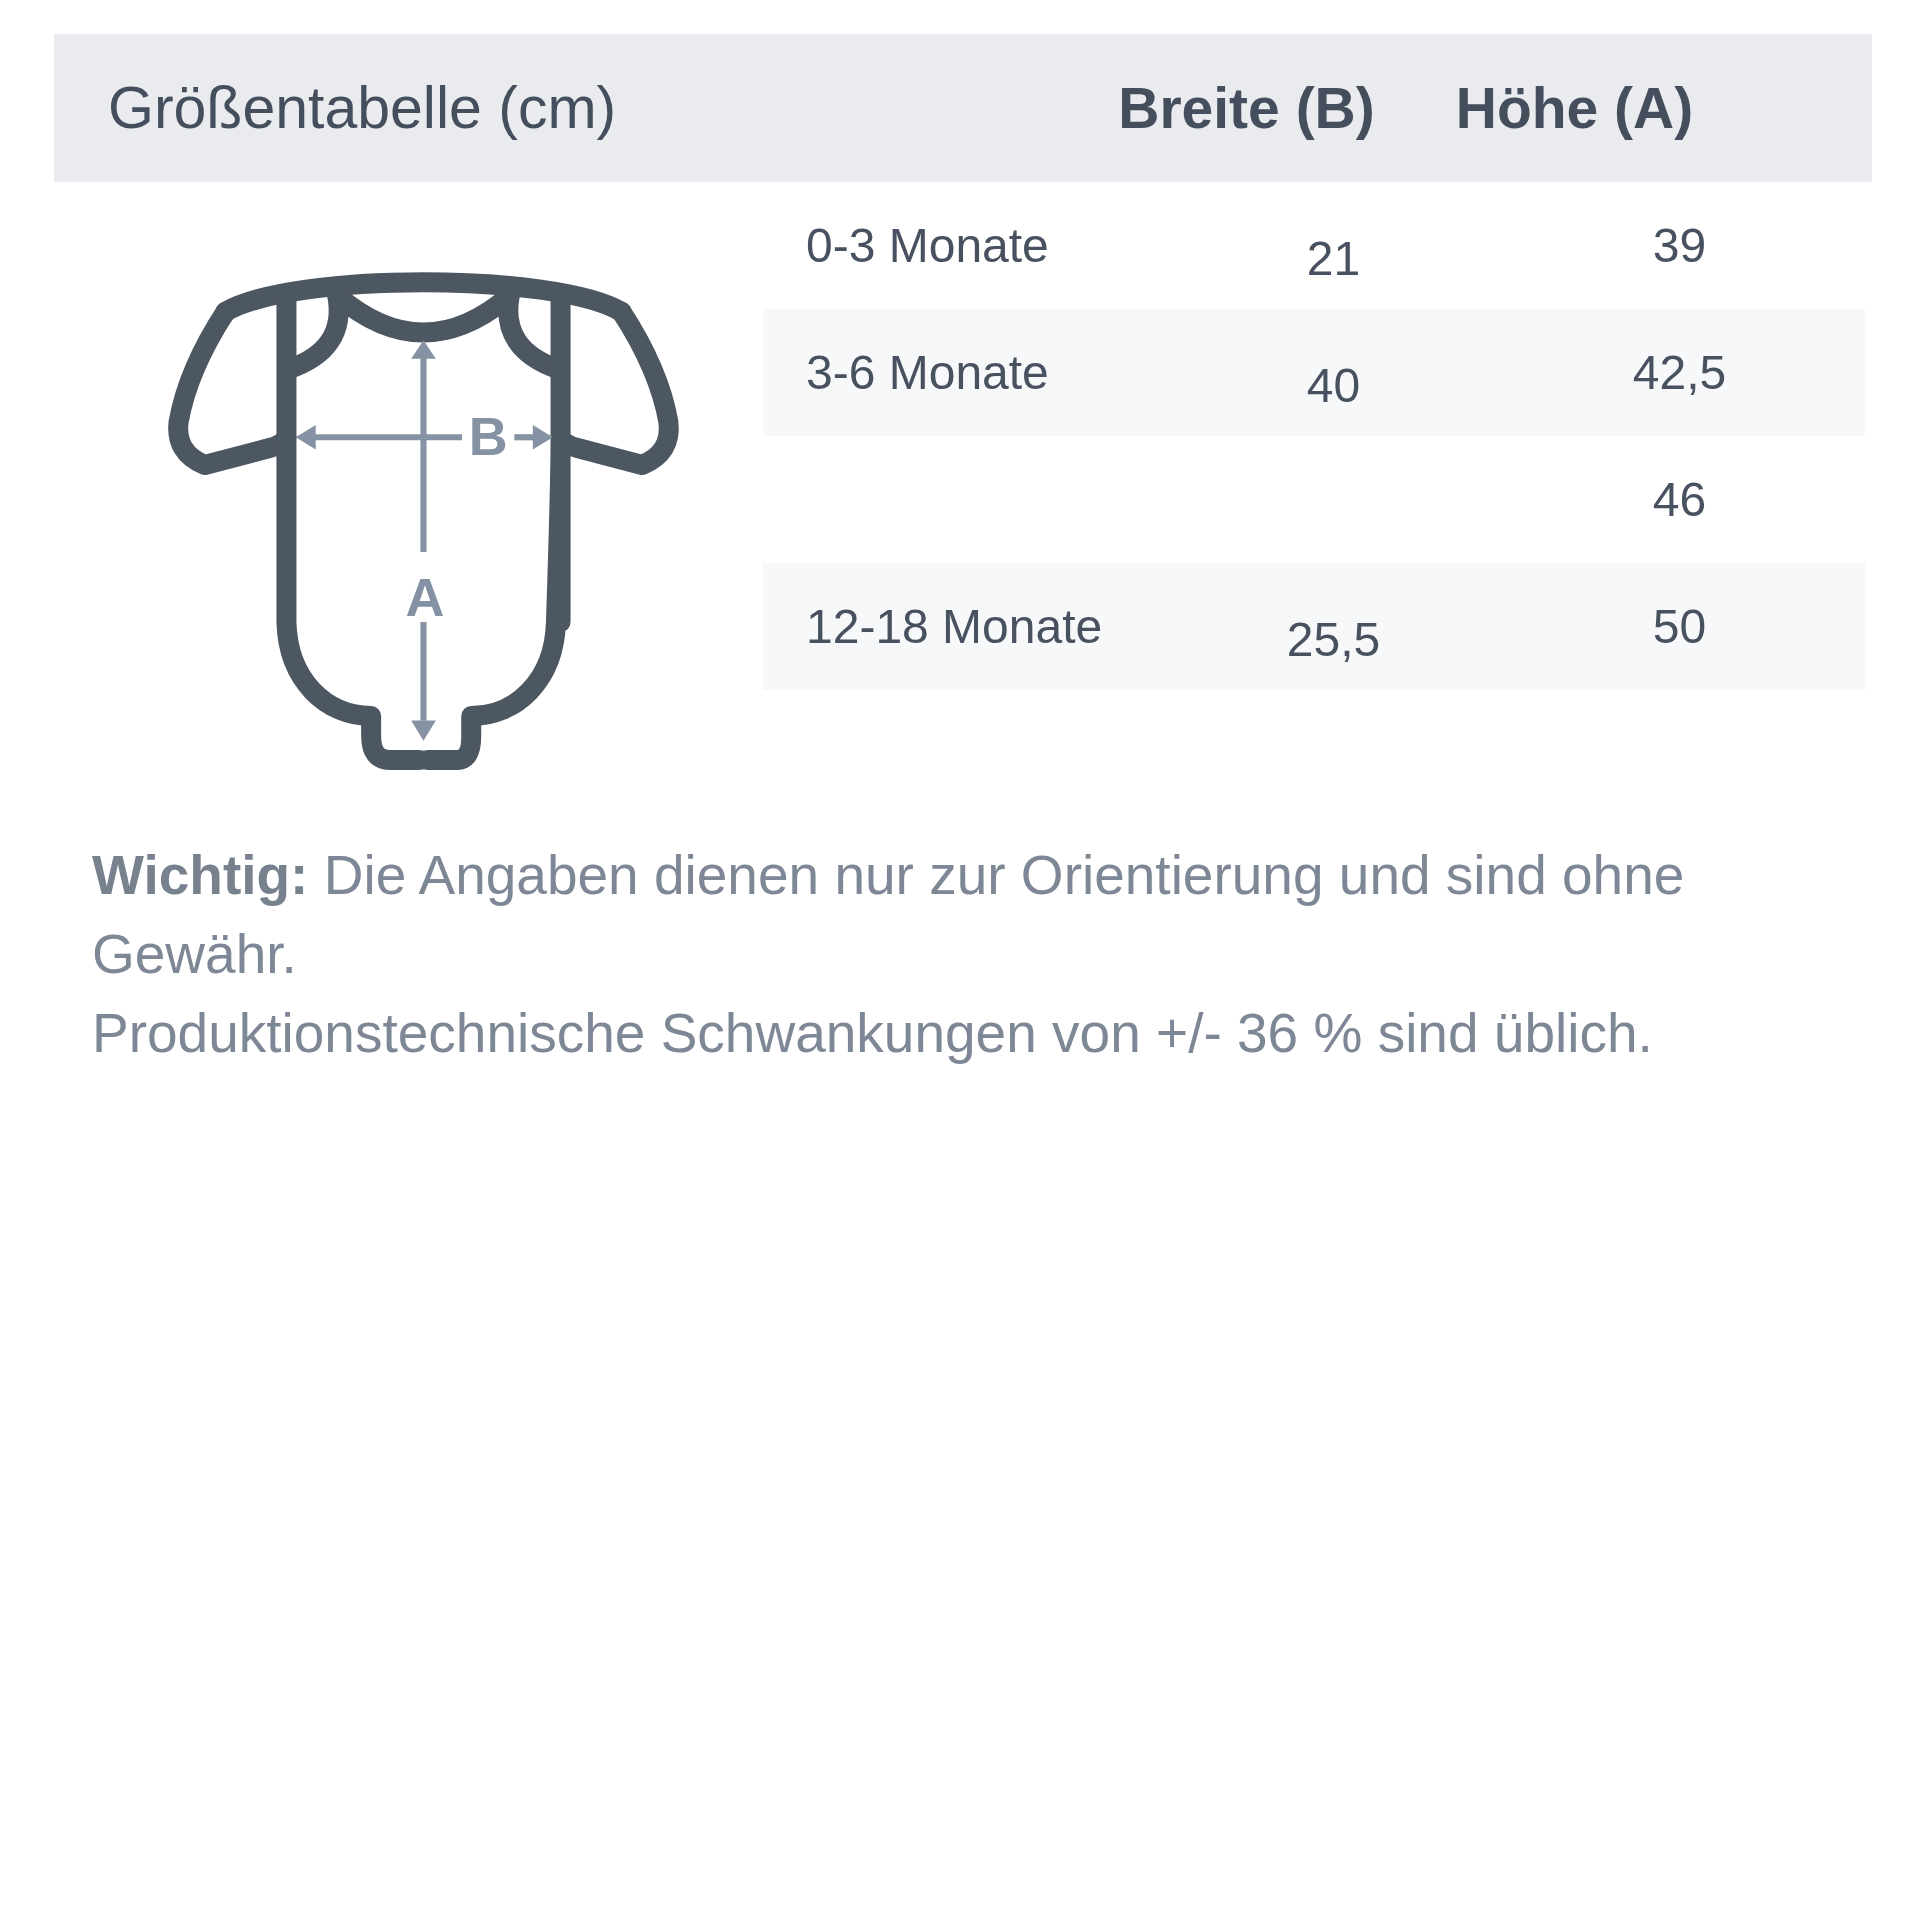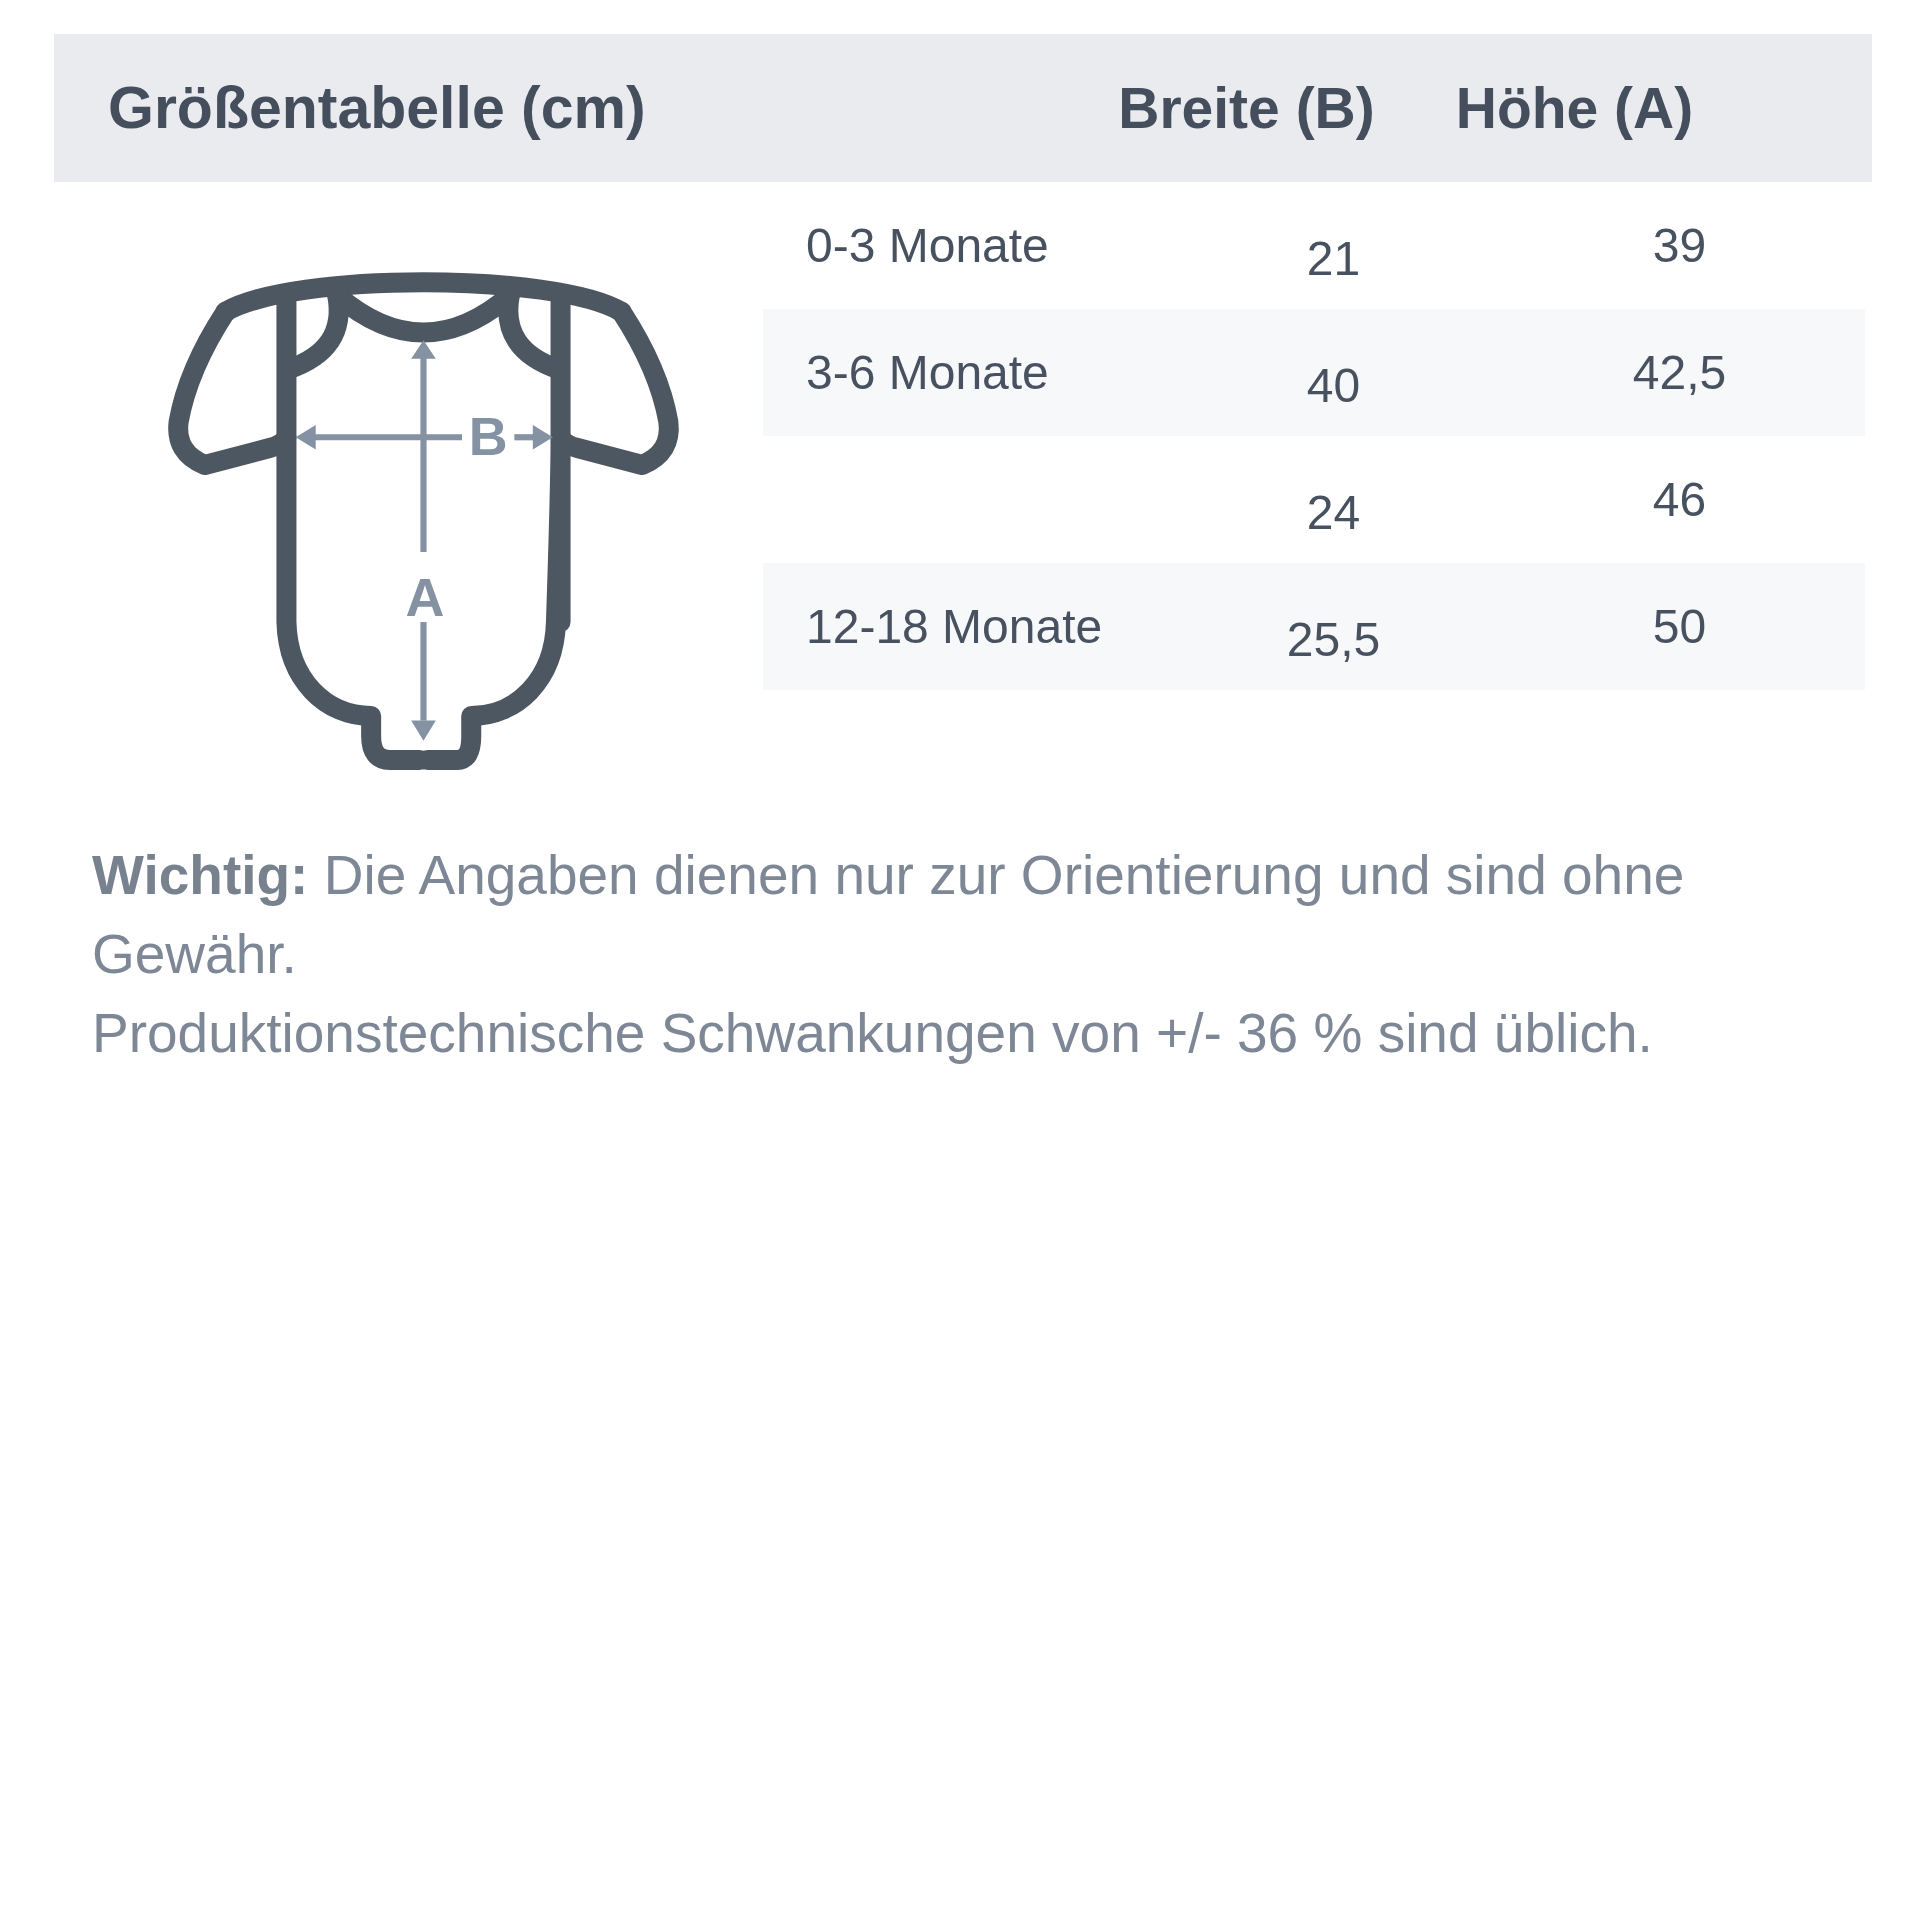--- a/index.html
+++ b/index.html
@@ -12,21 +12,21 @@
   }
   
   .header-band{
     position:absolute;left:54px;top:34px;
     width:1818px;height:148px;
     background:#e9ebef;
   }
   .header-title{
     position:absolute;left:54px;top:0;height:148px;
     line-height:148px;
-    font-size:59px;font-weight:bold;color:#454e5c;
+    font-size:59px;font-weight:normal;color:#454e5c;
     white-space:nowrap;
   }
   .header-col{
     position:absolute;top:0;height:184px;line-height:148px;
     width:277px;text-align:center;
     font-size:57px;font-weight:bold;color:#454e5c;
     white-space:nowrap;
   }
   .header-col.breite{left:1054px;}
   .header-col.hoehe{left:1382px;}
@@ -113,21 +113,20 @@
       <span class="row-label">0-3 Monate</span>
       <span class="row-val val-breite">21</span>
       <span class="row-val val-hoehe">39</span>
     </div>
     <div class="size-row">
       <span class="row-label">3-6 Monate</span>
       <span class="row-val val-breite">40</span>
       <span class="row-val val-hoehe">42,5</span>
     </div>
     <div class="size-row">
-      <span class="row-val val-breite">24</span>
       <span class="row-val val-hoehe">46</span>
     </div>
     <div class="size-row">
       <span class="row-label">12-18 Monate</span>
       <span class="row-val val-breite">25,5</span>
       <span class="row-val val-hoehe">50</span>
     </div>
   </div>
 
   <div class="note">

